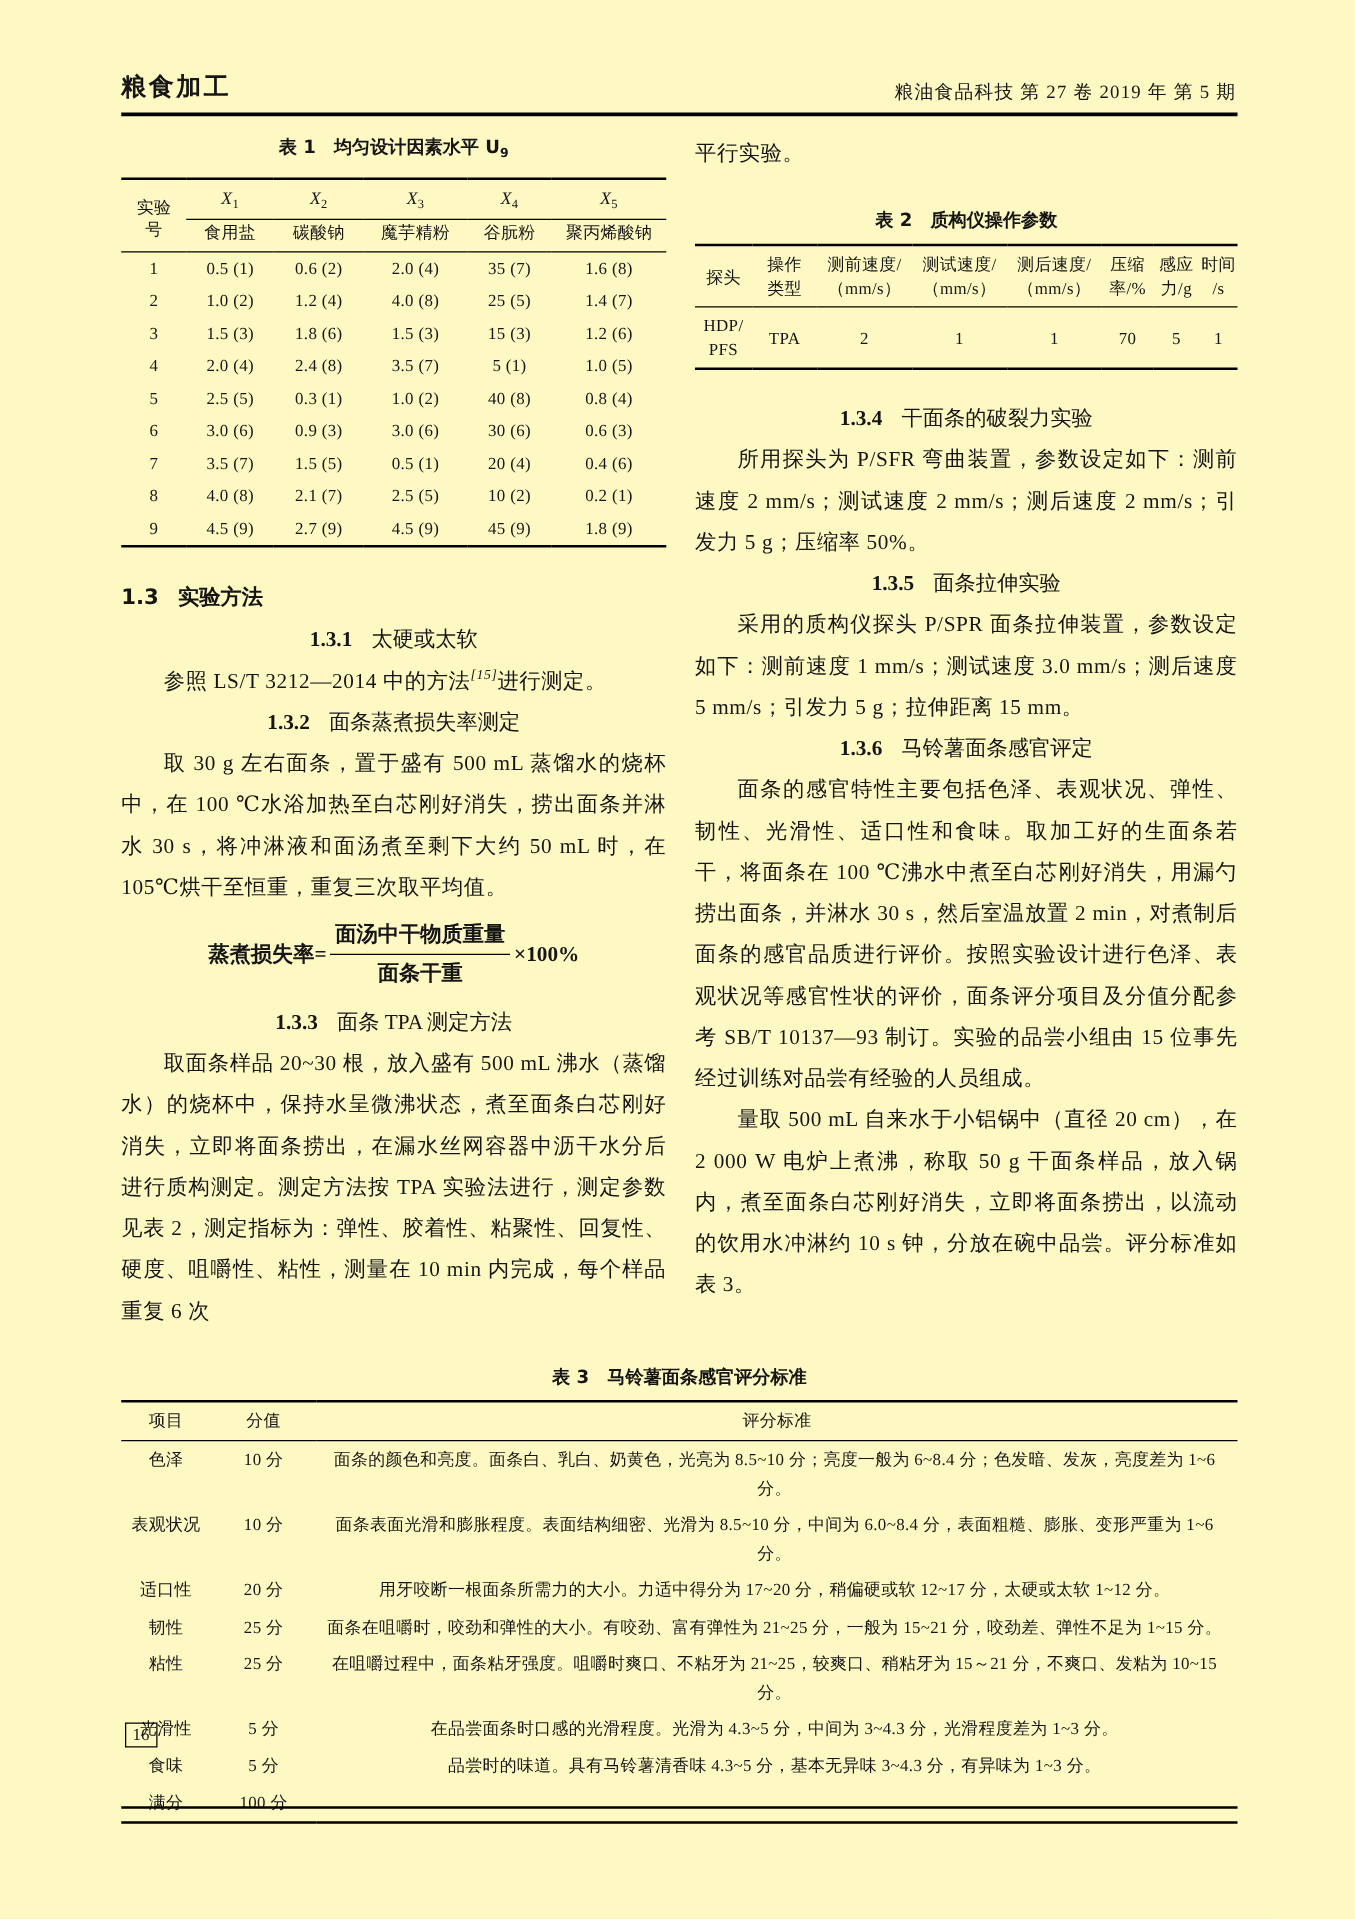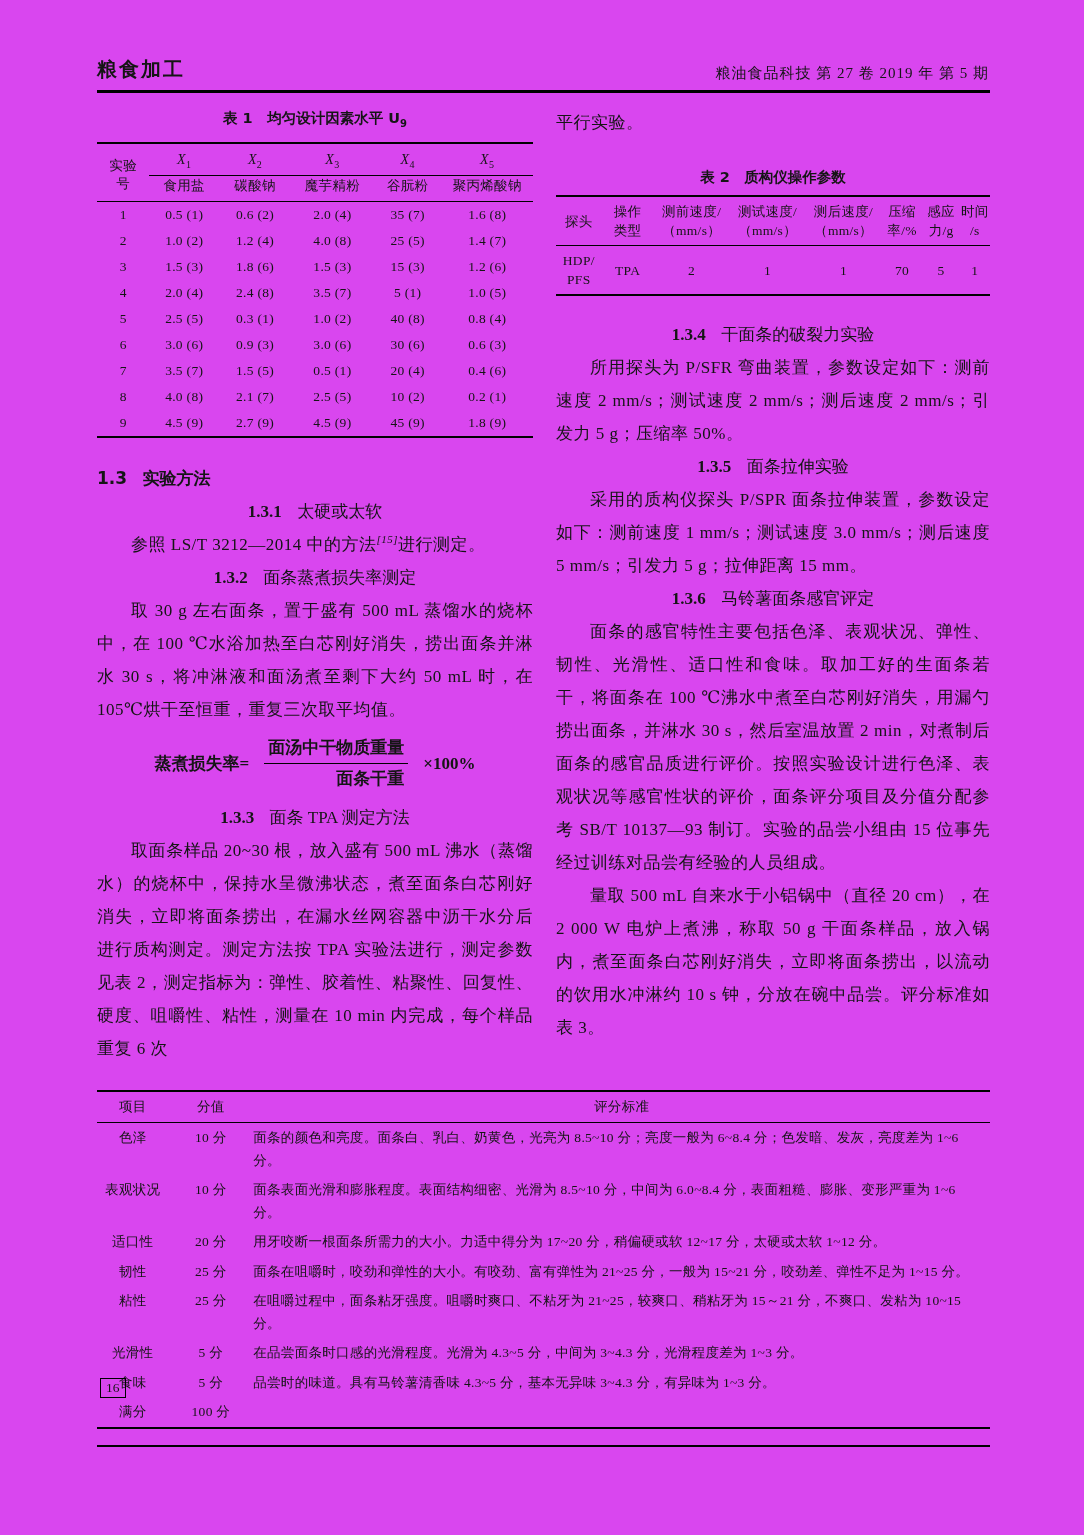--- a/index.html
+++ b/index.html
@@ -1,19 +1,19 @@
 <!DOCTYPE html>
 <html><head>
 <meta charset="utf-8">
 <style>
   * { margin:0; padding:0; box-sizing:border-box; }
   html,body { background:#e8e8e8; }
   .page {
     position:relative; width:1084px; height:1535px; margin:0 auto;
-    background:#d946ef; color:#151515;
+    background:#fef9c3; color:#151515;
     font-family:"Liberation Serif","DejaVu Serif",serif;
   }
   
   .hdr-left {
     position:absolute; left:97px; top:56px;
     font-family:"DejaVu Sans","Liberation Sans",sans-serif;
     font-weight:bold; font-size:20px; letter-spacing:2px;
   }
   .hdr-right {
     position:absolute; right:95px; top:64px;
@@ -32,21 +32,21 @@
     font-size:17px; line-height:33px; margin-top:24px; font-weight:bold;
     text-align:left;
   }
   h3.sec { font-size:17px; line-height:33px; font-weight:normal; text-align:center; }
   h2.sec .num, h3.sec .num { margin-right:0.9em; font-weight:bold; }
   
   .formula {
     font-size:17px; text-align:center; margin:5px 0 4px;
     display:flex; align-items:center; justify-content:center; height:66px;font-weight:bold;
   }
-  .frac { display:inline-flex; flex-direction:column; text-align:right; margin:0 15px; }
+  .frac { display:inline-flex; flex-direction:column; text-align:center; margin:0 3px; }
   .frac .fnum { border-bottom:1.6px solid #000; padding:0 4px 3px; line-height:24px; }
   .frac .fden { padding:3px 4px 0; line-height:24px; }
   
   .tbl-title {
     font-family:"DejaVu Sans","Liberation Sans",sans-serif;
     font-weight:bold; font-size:14.5px; text-align:center;
     line-height:20px; padding:2px 0 8px;
   }
   .tbl-title sub { font-size:10px; }
   table.sci {
@@ -78,21 +78,21 @@
   #table2 th:nth-child(4), #table2 td:nth-child(4) { width:17.5%; }
   #table2 th:nth-child(5), #table2 td:nth-child(5) { width:17.5%; }
   #table2 th:nth-child(6), #table2 td:nth-child(6) { width:9.5%; }
   #table2 th:nth-child(7), #table2 td:nth-child(7) { width:8.5%; }
   
   .table3-wrap { position:absolute; left:97px; top:1090px; width:893px; }
   #table3 th { padding:5px 0; line-height:20px; border-bottom:1.6px solid #000; }
   #table3 td { padding:4px 0 3px; line-height:22.5px; vertical-align:top; }
   #table3 td:nth-child(1) { width:8%; }
   #table3 td:nth-child(2) { width:9.5%; }
-  #table3 td:nth-child(3) { text-align:left; text-justify:auto; padding-right:4px; }
+  #table3 td:nth-child(3) { text-align:center; text-justify:auto; padding-right:4px; }
   
   .ftr-rule { position:absolute; left:97px; width:893px; top:1445px; height:1.5px; background:#000; }
   .page-num {
     position:absolute; left:100px; top:1378px;
     border:1.5px solid #000; padding:0 5px; font-size:13.5px; line-height:18px;
   }
 </style>
 </head>
 <body>
 
@@ -256,20 +256,21 @@
 
     <h3 class="sec"><span class="num">1.3.5</span><span>面条拉伸实验</span></h3>
     <p class="body ind">采用的质构仪探头 P/SPR 面条拉伸装置，参数设定如下：测前速度 1 mm/s；测试速度 3.0 mm/s；测后速度 5 mm/s；引发力 5 g；拉伸距离 15 mm。</p>
 
     <h3 class="sec"><span class="num">1.3.6</span><span>马铃薯面条感官评定</span></h3>
     <p class="body ind">面条的感官特性主要包括色泽、表观状况、弹性、韧性、光滑性、适口性和食味。取加工好的生面条若干，将面条在 100 ℃沸水中煮至白芯刚好消失，用漏勺捞出面条，并淋水 30 s，然后室温放置 2 min，对煮制后面条的感官品质进行评价。按照实验设计进行色泽、表观状况等感官性状的评价，面条评分项目及分值分配参考 SB/T 10137—93 制订。实验的品尝小组由 15 位事先经过训练对品尝有经验的人员组成。</p>
     <p class="body ind">量取 500 mL 自来水于小铝锅中（直径 20 cm），在 2 000 W 电炉上煮沸，称取 50 g 干面条样品，放入锅内，煮至面条白芯刚好消失，立即将面条捞出，以流动的饮用水冲淋约 10 s 钟，分放在碗中品尝。评分标准如表 3。</p>
   </div>
 
   <div class="table3-wrap">
+    <div class="tbl-title">表 3　马铃薯面条感官评分标准</div>
     <table class="sci" id="table3">
         <thead>
           <tr>
             <th>项目</th>
             <th>分值</th>
             <th>评分标准</th>
           </tr>
         </thead>
         <tbody>
           <tr>

